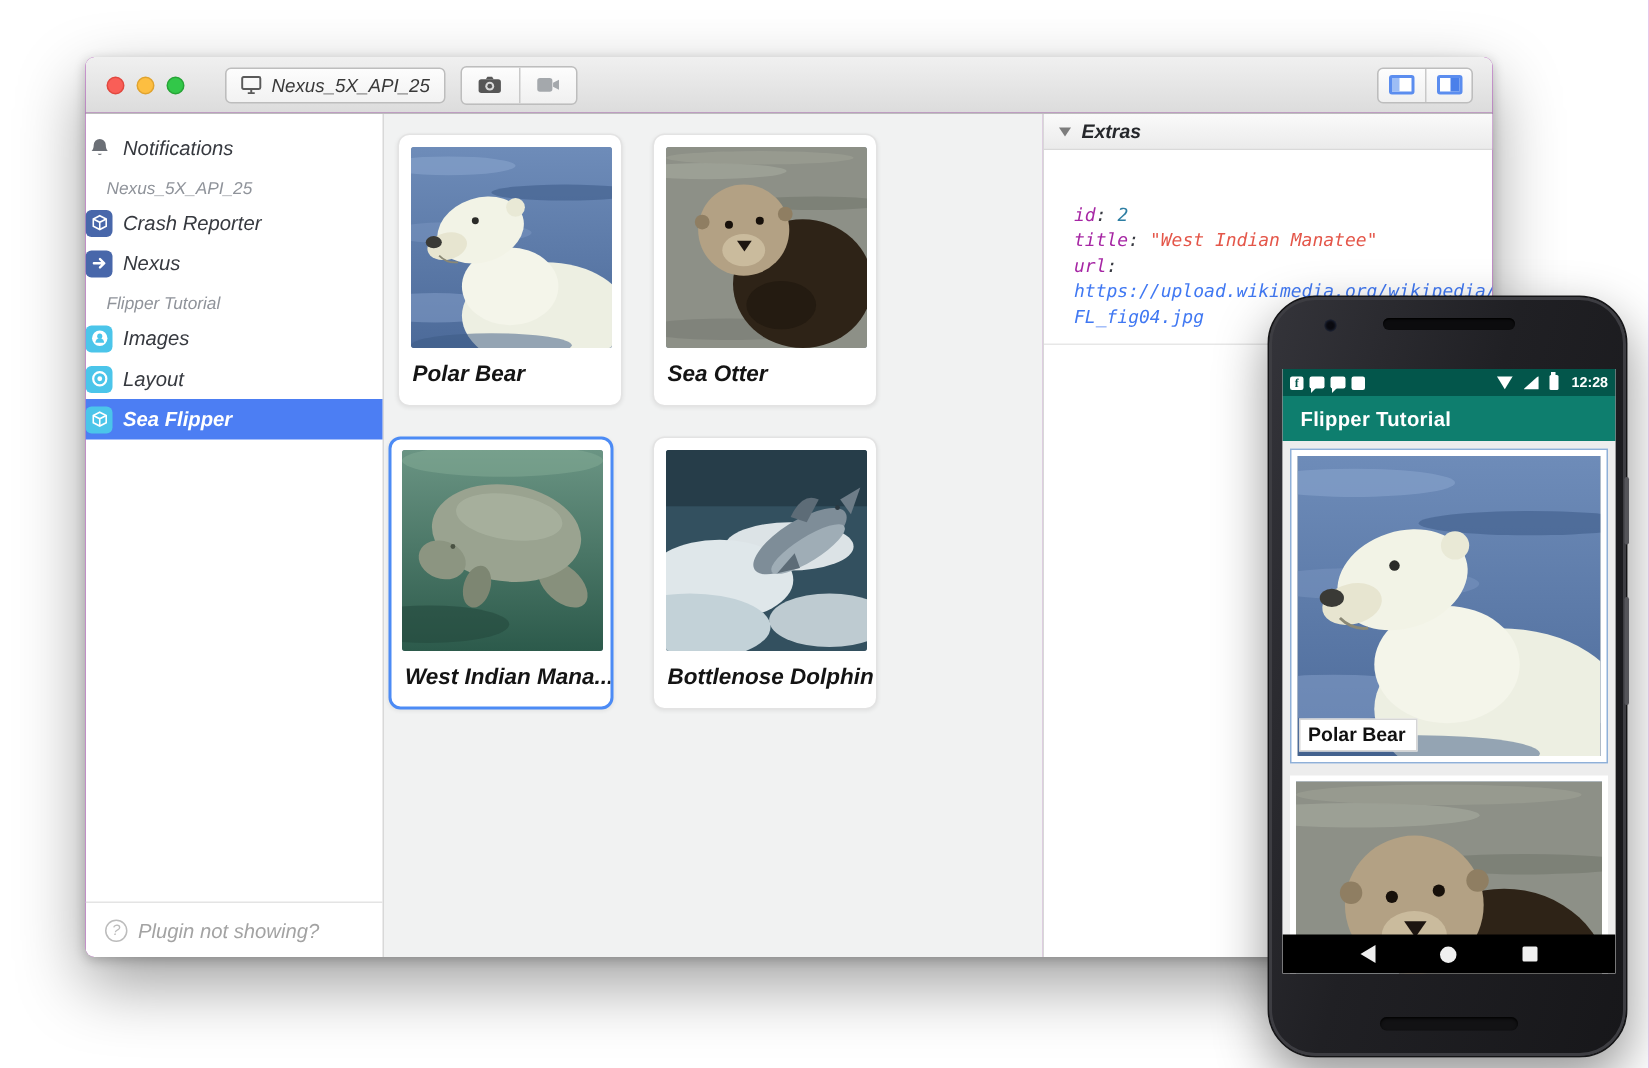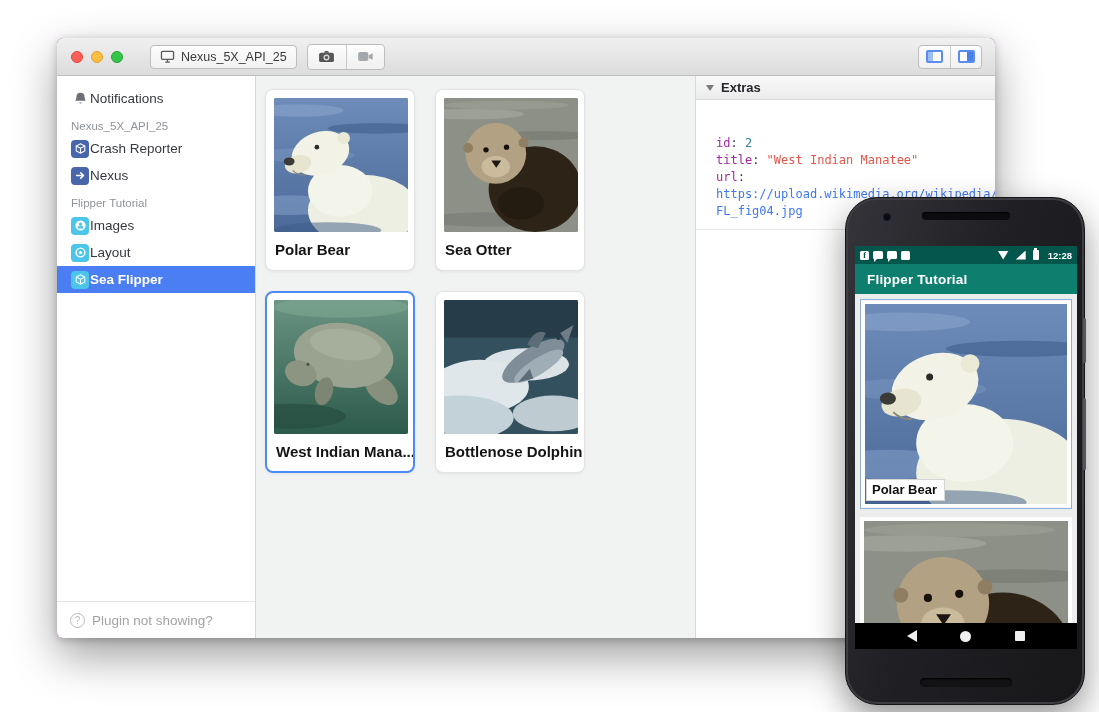--- a/index.html
+++ b/index.html
@@ -3,21 +3,21 @@
 <meta charset="utf-8">
 <style>
   * { box-sizing: border-box; margin: 0; padding: 0; }
   html,body { width: 1099px; height: 712px; background: #fff; overflow: hidden;
               font-family: "Liberation Sans", sans-serif; }
   .stage { position: relative; width: 1099px; height: 712px; }
 
   
   .window { position: absolute; left: 57px; top: 38px; width: 938px; height: 600px;
             background: #a21caf; border-radius: 6px; overflow: hidden; z-index: 1;
-            box-shadow: 0 18px 45px rgba(0,0,0,.38), 0 2px 8px rgba(0,0,0,.22); }
+            box-shadow: 0 18px 45px rgba(0,0,0,.38), 0 2px 8px rgba(0,0,0,.22); font-style: italic; }
 
   
   .titlebar { position: absolute; left:0; top:0; right:0; height: 38px;
               background: linear-gradient(#f0f0f0,#dcdcdc); border-bottom: 1px solid #bdbdbd;
               display: flex; align-items: center; }
   .lights { display:flex; gap:8px; margin-left:14px; }
   .light { width:12px; height:12px; border-radius:50%; }
   .light.red    { background:#f95e57; border:1px solid #e1483f; }
   .light.yellow { background:#fdbe41; border:1px solid #e0a32e; }
   .light.green  { background:#32c749; border:1px solid #27a436; }
@@ -36,21 +36,21 @@
   .toggle-btn { width:31px; height:22px; display:flex; align-items:center; justify-content:center; }
   .toggle-btn + .toggle-btn { border-left:1px solid #c9c9c9; }
   .pane-ico { width:17px; height:13px; border:2px solid #5b8def; border-radius:2px; position:relative; background:#fff; }
   .pane-ico.left::before  { content:""; position:absolute; left:0; top:0; bottom:0; width:5px; background:#9dbdf5; }
   .pane-ico.right::before { content:""; position:absolute; right:0; top:0; bottom:0; width:6px; background:#4a80ea; }
 
   
   .sidebar { position:absolute; left:0; top:38px; width:199px; bottom:0; background:#fff;
              border-right:1px solid #d8d8d8; }
   .side-list { padding-top: 9px; }
-  .side-row { height:27px; display:flex; align-items:center; gap:1px; padding-left:14px;
+  .side-row { height:27px; display:flex; align-items:center; gap:7px; 
               font-size:13.5px; color:#36393f; cursor:default; }
   .side-row.selected { background:#4c7ef3; color:#fff; font-weight:bold; }
   .side-header { height:23px; display:flex; align-items:flex-end; padding:0 0 3px 14px;
                  font-size:11.5px; color:#8f939a; }
   .picon { width:18px; height:18px; border-radius:4px; display:flex; align-items:center;
            justify-content:center; flex:0 0 18px; }
   .picon.blue { background:#4867aa; }
   .picon.cyan { background:#4bc5ea; }
   .picon svg { width:13px; height:13px; display:block; }
   .bell-wrap { width:18px; height:18px; display:flex; align-items:center; justify-content:center; flex:0 0 18px; }
@@ -63,21 +63,21 @@
   .main { position:absolute; left:199px; top:38px; width:439px; bottom:0; background:#f1f2f2; }
   .card { position:absolute; width:150px; height:182px; background:#fff; border-radius:8px;
           border:1px solid #e3e3e3; box-shadow:0 1px 3px rgba(0,0,0,.07); overflow:hidden; }
   .card.selected { border:2px solid #4c8bf5; }
   .card .photo { display:block; width:134px; height:134px; margin:8px 8px 0 8px; border-radius:2px; }
   .card.selected .photo { margin:7px 7px 0 7px; }
   .card .caption { font-size:15px; font-weight:bold; color:#141414; padding:9px 0 0 9px;
                    white-space:nowrap; overflow:hidden; }
   .card1 { left:9px;  top:13px; }
   .card2 { left:179px; top:13px; }
-  .card3 { left:9px;  top:215px;text-align:center; }
+  .card3 { left:3px;  top:215px;text-align:center; }
   .card4 { left:179px; top:215px; }
 
   
   .extras { position:absolute; left:638px; top:38px; right:0; bottom:0; background:#fff;
             border-left:1px solid #d8d8d8; }
   .extras-header { height:24px; background:linear-gradient(#fafafa,#ebebeb); border-bottom:1px solid #d9d9d9;
                    display:flex; align-items:center; gap:7px; padding-left:10px;
                    font-size:13px; font-weight:bold; color:#25272b; }
   .disclosure { width:0; height:0; border-left:4.5px solid transparent; border-right:4.5px solid transparent;
                 border-top:6px solid #7c7c7c; }

